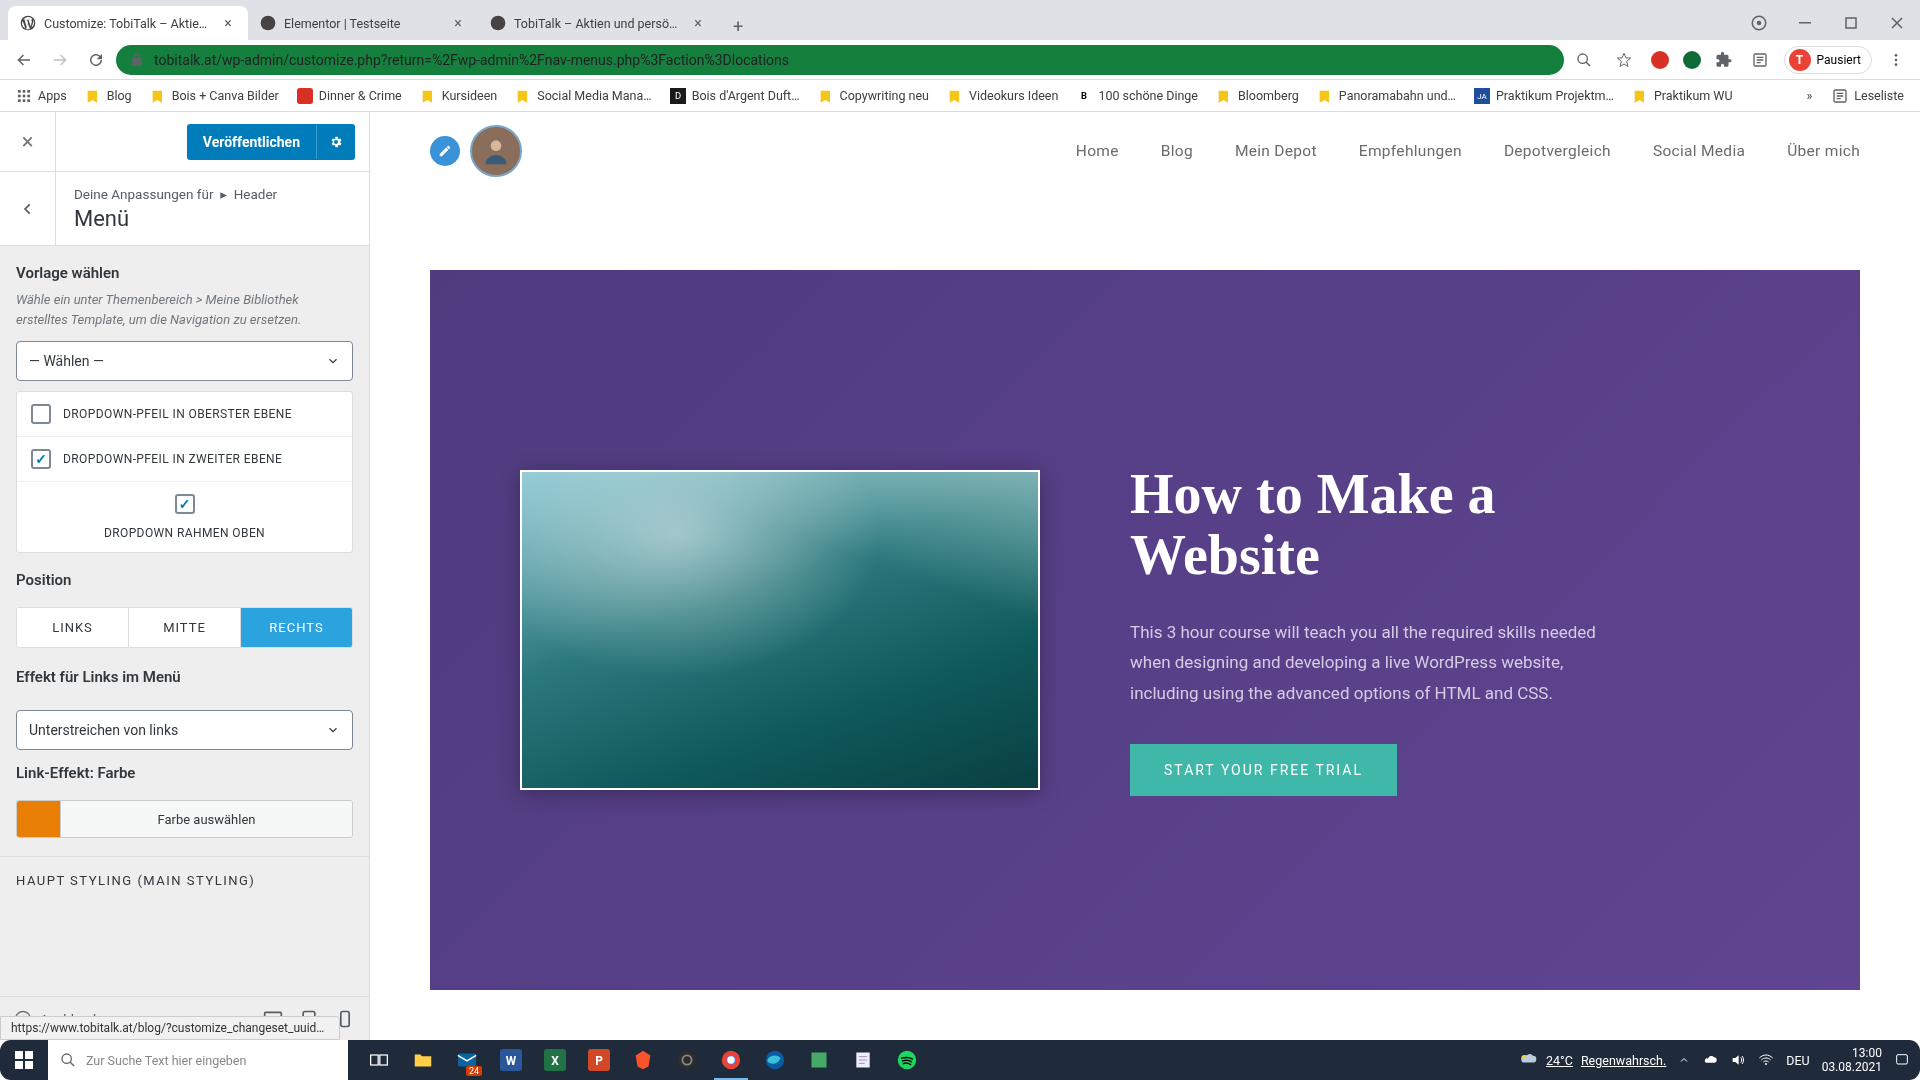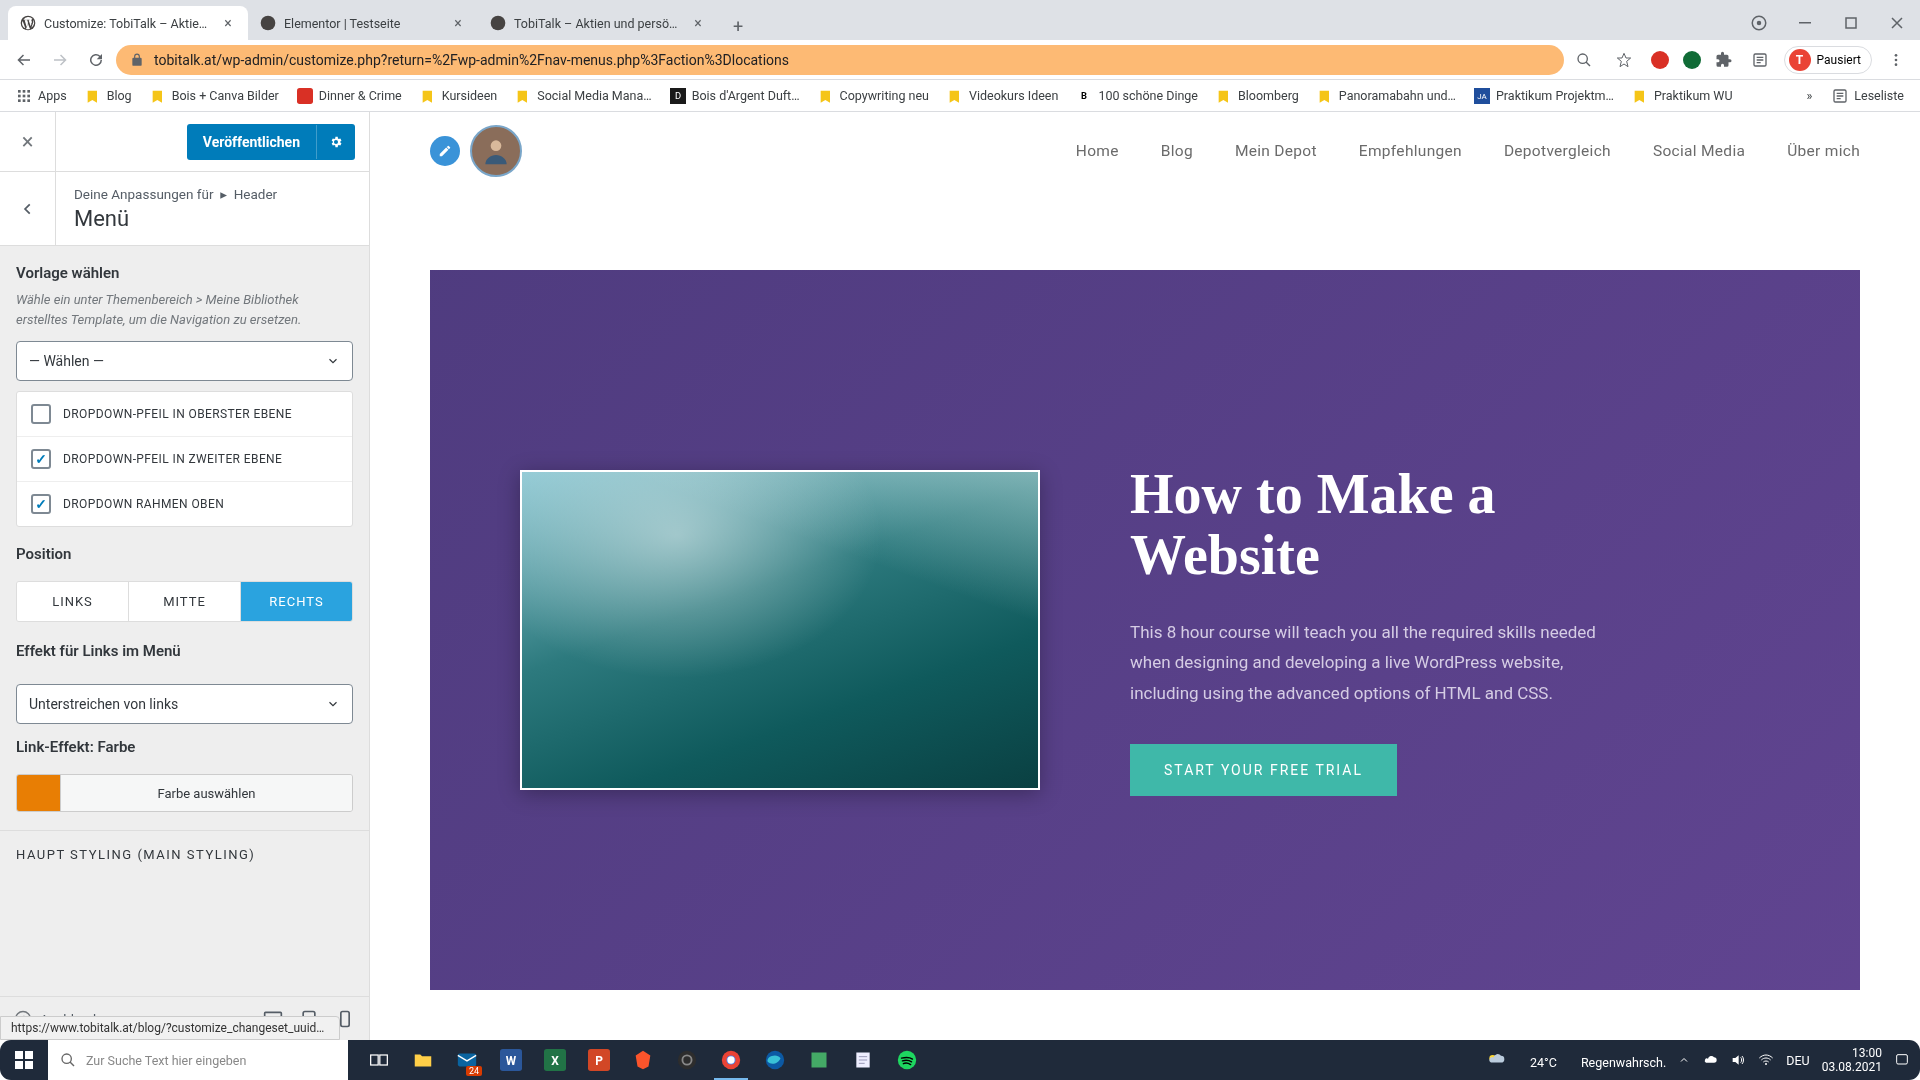--- a/index.html
+++ b/index.html
@@ -13,21 +13,21 @@
 .tab .favicon { width: 16px; height: 16px; flex-shrink: 0; }
 .tab .tab-title { flex: 1; white-space: nowrap; overflow: hidden; text-overflow: ellipsis; }
 .tab .tab-close { width: 16px; height: 16px; display: flex; align-items: center; justify-content: center; font-size: 14px; color: #5f6368; cursor: pointer; }
 .new-tab-btn { width: 28px; height: 28px; display: flex; align-items: center; justify-content: center; font-size: 18px; color: #5f6368; margin-left: 6px; cursor: pointer; }
 .window-controls { margin-left: auto; display: flex; }
 .window-controls div { width: 46px; height: 34px; display: flex; align-items: center; justify-content: center; cursor: pointer; }
 
 .toolbar { display: flex; align-items: center; height: 40px; background: #fff; padding: 0 8px; gap: 4px; border-bottom: 1px solid #dadce0; }
 .nav-btn { width: 32px; height: 32px; display: flex; align-items: center; justify-content: center; border-radius: 50%; color: #5f6368; cursor: pointer; }
 .nav-btn.disabled { color: #bdc1c6; }
-.omnibox { flex: 1; display: flex; align-items: center; height: 30px; background: #fdba74; border-radius: 15px; padding: 0 14px; gap: 10px; font-size: 14px; color: #202124; }
+.omnibox { flex: 1; display: flex; align-items: center; height: 30px; background: #15803d; border-radius: 15px; padding: 0 14px; gap: 10px; font-size: 14px; color: #202124; }
 .omnibox .lock { color: #5f6368; }
 .toolbar-right { display: flex; align-items: center; gap: 8px; }
 .ext-icon { width: 24px; height: 24px; display: flex; align-items: center; justify-content: center; border-radius: 4px; }
 .profile-chip { display: flex; align-items: center; gap: 6px; border: 1px solid #dadce0; border-radius: 16px; padding: 2px 10px 2px 4px; font-size: 12px; }
 .profile-chip .avatar { width: 22px; height: 22px; border-radius: 50%; background: #ea4335; color: #fff; display: flex; align-items: center; justify-content: center; font-weight: bold; font-size: 12px; }
 
 .bookmarks-bar { display: flex; align-items: center; height: 32px; background: #fff; padding: 0 8px; gap: 2px; border-bottom: 1px solid #dadce0; font-size: 12.5px; color: #3c4043; }
 .bookmark { display: flex; align-items: center; gap: 6px; padding: 4px 8px; border-radius: 4px; cursor: pointer; white-space: nowrap; }
 .bookmark .bm-icon { width: 16px; height: 16px; }
 .bookmarks-right { margin-left: auto; display: flex; align-items: center; gap: 4px; }
@@ -49,21 +49,21 @@
 .cust-bc-text .bc-title { font-size: 22px; color: #32373c; margin-top: 4px; }
 
 .cust-body { flex: 1; overflow-y: auto; padding: 0; }
 .cust-section { padding: 18px 16px 10px; }
 .cust-section h3 { font-size: 15px; font-weight: 600; color: #32373c; margin-bottom: 8px; }
 .cust-section .desc { font-size: 13px; font-style: italic; color: #72777c; line-height: 1.5; margin-bottom: 12px; }
 .select-box { width: 100%; height: 40px; border: 1px solid #7e8993; border-radius: 4px; background: #fff; padding: 0 12px; display: flex; align-items: center; justify-content: space-between; font-size: 14px; color: #32373c; cursor: pointer; }
 
 .check-list { margin: 0 16px; border: 1px solid #ddd; border-radius: 3px; background: #fff; }
 .check-row { display: flex; align-items: center; gap: 12px; padding: 12px 14px; border-bottom: 1px solid #eee; }
-.check-row:last-child { border-bottom: none; }
+.check-row:last-child { border-bottom: none; flex-direction: column; }
 .checkbox { width: 20px; height: 20px; border: 2px solid #7e8993; border-radius: 3px; display: flex; align-items: center; justify-content: center; background: #fff; cursor: pointer; }
 .checkbox.checked::after { content: "✓"; color: #007cba; font-weight: bold; font-size: 14px; }
 .check-row label { font-size: 12px; letter-spacing: 0.4px; color: #32373c; text-transform: uppercase; }
 
 .btn-group-row { margin: 0 16px 16px; }
 .btn-group { display: flex; border: 1px solid #ddd; border-radius: 3px; overflow: hidden; }
 .btn-group .bg-btn { flex: 1; text-align: center; padding: 12px 0; font-size: 13px; letter-spacing: 1px; color: #32373c; background: #fff; cursor: pointer; border-right: 1px solid #ddd; }
 .btn-group .bg-btn:last-child { border-right: none; }
 .btn-group .bg-btn.active { background: #2aa3df; color: #fff; }
 
@@ -102,21 +102,21 @@
 .taskbar { position: fixed; bottom: 0; left: 0; right: 0; height: 40px; background: #1f2a3a; display: flex; align-items: center; color: #fff; font-size: 12.5px; z-index: 100; border-radius: 11px; }
 .start-btn { width: 48px; height: 40px; display: flex; align-items: center; justify-content: center; cursor: pointer; }
 .win-logo { width: 18px; height: 18px; }
 .win-logo rect { fill: #fff; }
 .search-box { display: flex; align-items: center; background: #fff; color: #666; height: 40px; width: 300px; padding: 0 12px; gap: 10px; }
 .task-icons { display: flex; align-items: center; gap: 2px; margin-left: 10px; }
 .task-icons .ti { width: 42px; height: 40px; display: flex; align-items: center; justify-content: center; cursor: pointer; position: relative; }
 .task-icons .ti.active::after { content:""; position:absolute; bottom:0; left:4px; right:4px; height:2px; background:#76b9ed; }
 .ti-badge { position:absolute; bottom:4px; right:6px; background:#d83b01; color:#fff; font-size:9px; padding:0 3px; border-radius:2px; }
 .systray { margin-left: auto; display: flex; align-items: center; gap: 12px; padding-right: 10px; }
-.weather { display: flex; align-items: flex-end; gap: 24px; }
+.weather { display: flex; align-items: center; gap: 8px; text-decoration: underline; }
 .clock { text-align: right; line-height: 1.2; font-size: 12px; }
 
 svg { display: block; }
 </style>
 </head>
 <body>
 
 <div class="browser-top">
   <div class="tab-strip">
     <div class="tab">
@@ -490,21 +490,21 @@
         <a>Depotvergleich</a>
         <a>Social Media</a>
         <a>Über mich</a>
       </nav>
     </div>
 
     <div class="hero">
       <div class="hero-img"></div>
       <div class="hero-text">
         <h1>How to Make a Website</h1>
-        <p>This 8 hour course will teach you all the required skills needed when designing and developing a live WordPress website, including using the advanced options of HTML and CSS.</p>
+        <p>This 3 hour course will teach you all the required skills needed when designing and developing a live WordPress website, including using the advanced options of HTML and CSS.</p>
         <div class="cta-btn">START YOUR FREE TRIAL</div>
       </div>
     </div>
   </div>
 </div>
 
 <div class="taskbar">
   <div class="start-btn">
     <svg class="win-logo" viewBox="0 0 18 18">
         <rect x="0" y="0" width="8" height="8"></rect>

